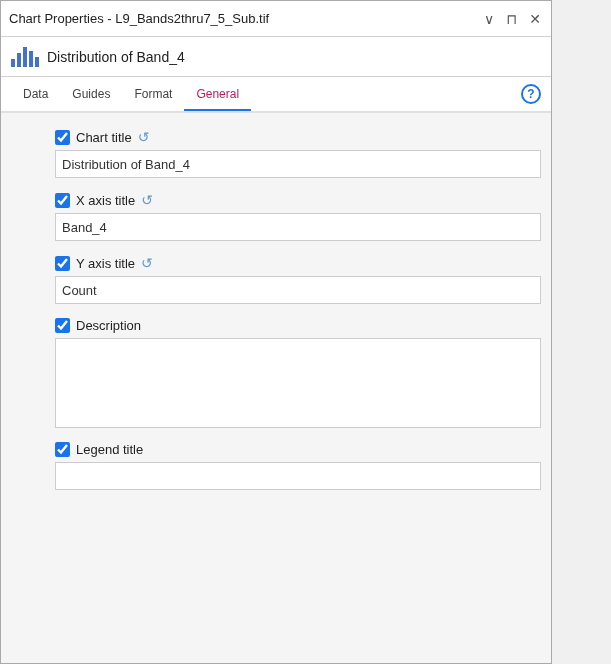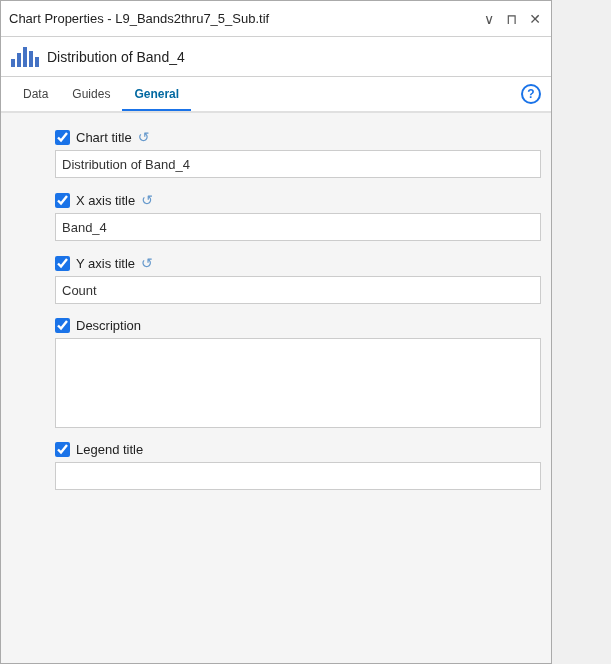--- a/index.html
+++ b/index.html
@@ -86,23 +86,23 @@
     .tab {
       padding: 8px 12px;
       font-size: 12px;
       color: #444;
       cursor: pointer;
       border-bottom: 2px solid transparent;
       margin-bottom: -2px;
       position: relative;
     }
     .tab.active {
-      color: #0369a1;
+      color: #be185d;
       border-bottom: 2px solid #1a73e8;
-      font-weight: 700;
+      font-weight: 400;
     }
     .help-icon {
       color: #1a73e8;
       font-size: 16px;
       cursor: pointer;
       border: 2px solid #1a73e8;
       border-radius: 50%;
       width: 20px;
       height: 20px;
       display: flex;
@@ -194,20 +194,21 @@
       <div class="bar" style="height:16px;"></div>
       <div class="bar" style="height:10px;"></div>
     </div>
     <span class="subtitle-text">Distribution of Band_4</span>
   </div>
 
   <div class="tabs-bar">
     <div class="tabs">
       <div class="tab">Data</div>
       <div class="tab">Guides</div>
+      <div class="tab">Format</div>
       <div class="tab active">General</div>
     </div>
     <div class="help-icon">?</div>
   </div>
 
   <div class="content">
 
     <div class="field-group">
       <div class="field-label-row">
         <input type="checkbox" class="checkbox" checked="" style="">

